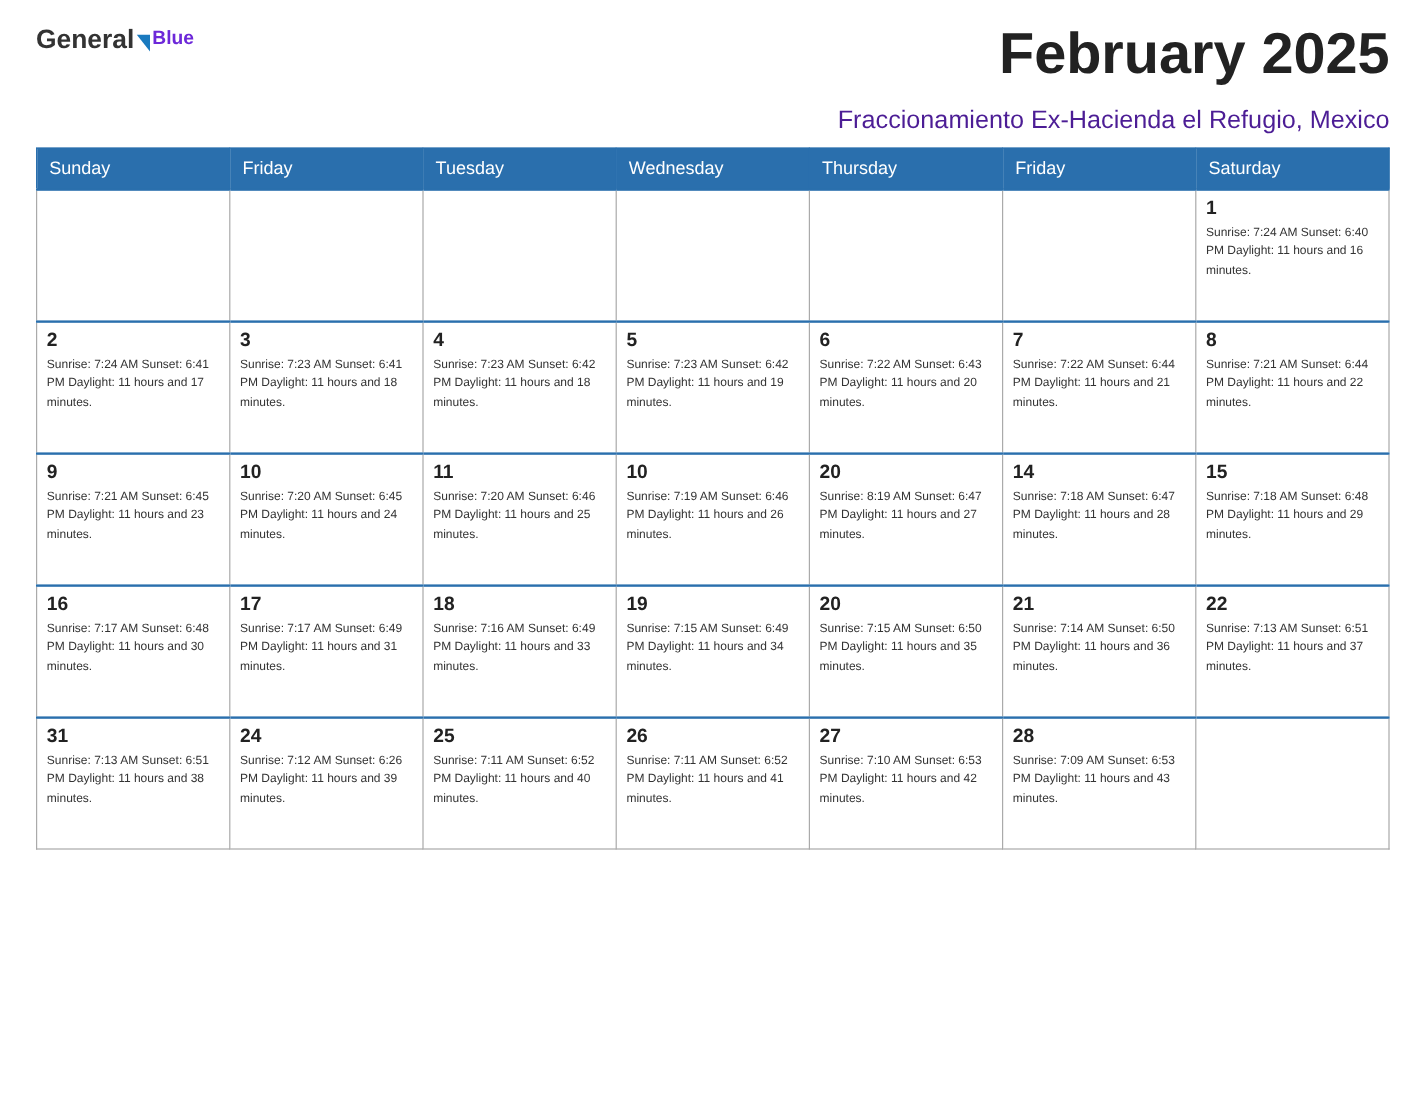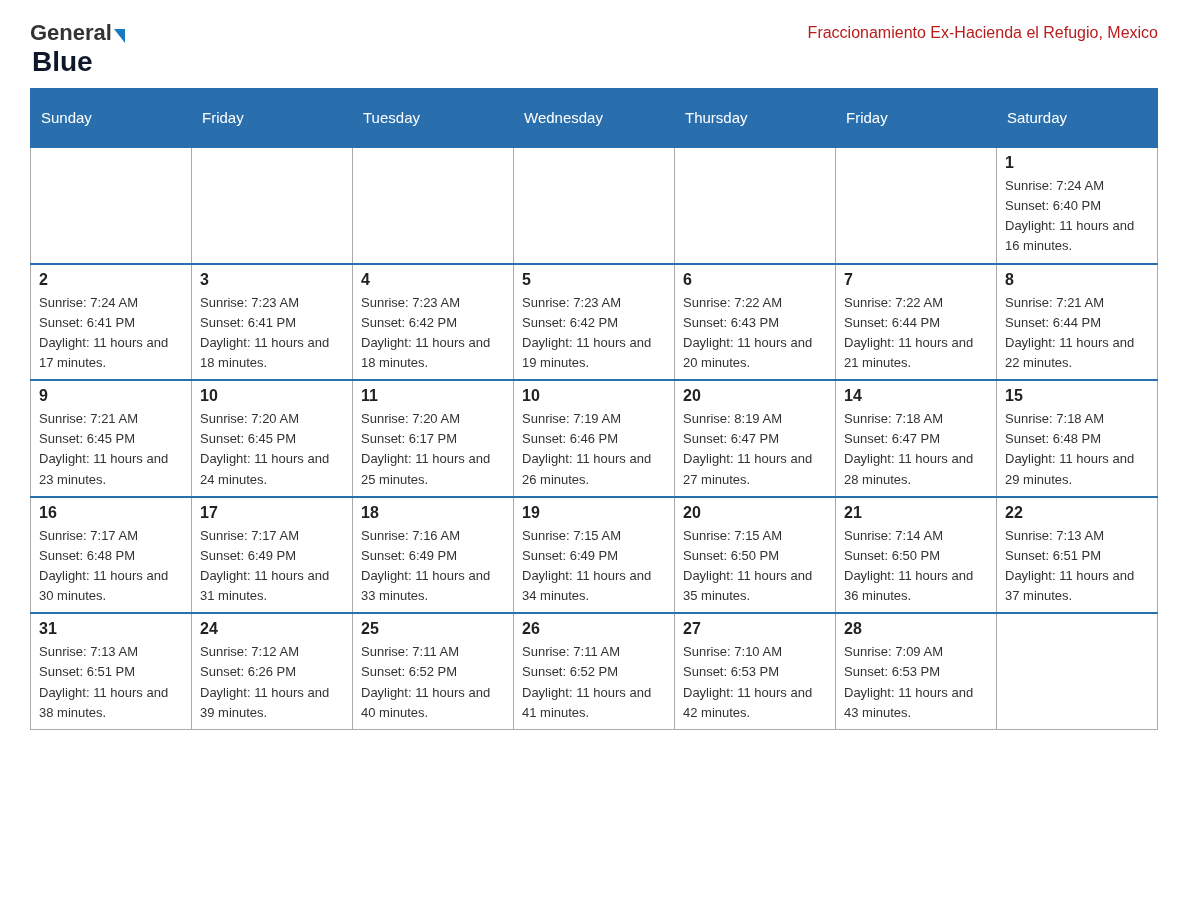--- a/index.html
+++ b/index.html
@@ -15,49 +15,49 @@
       justify-content: space-between;
       align-items: flex-start;
       margin-bottom: 8px;
     }
     .logo-text-general {
       font-size: 22px;
       font-weight: bold;
       color: #333;
     }
     .logo-text-blue {
-      font-size: 28px;
+      font-size: 16px;
       font-weight: bold;
-      color: #0f172a;
+      color: #6d28d9;
     }
     .title-area {
       text-align: right;
     }
     .calendar-title {
       font-size: 48px;
       font-weight: bold;
       color: #222;
       line-height: 1.1;
     }
     .calendar-subtitle {
-      font-size: 16px;
-      color: #b91c1c;
-      margin-top: 4px;
+      font-size: 21px;
+      color: #4c1d95;
+      margin-top: 16px;
     }
     .calendar-table {
       width: 100%;
       border-collapse: collapse;
       margin-top: 10px;
     }
     .calendar-table th {
       background-color: #2a6fad;
       color: #fff;
       font-size: 15px;
       font-weight: normal;
-      padding: 20px 10px;
+      padding: 8px 10px;
       text-align: left;
       border: 1px solid #2a6fad;
     }
     .calendar-table td {
       border: 1px solid #aaa;
       vertical-align: top;
       padding: 6px 8px;
       width: 14.28%;
       min-height: 110px;
       height: 110px;
@@ -69,31 +69,31 @@
     .calendar-table tbody tr td {
       border-top: 2px solid #2a6fad;
     }
     .day-number {
       font-size: 16px;
       font-weight: bold;
       color: #222;
       margin-bottom: 4px;
     }
     .day-info {
-      font-size: 13px;
+      font-size: 10px;
       color: #333;
       line-height: 1.55;
     }
     .empty-cell {
       background: #f9f9f9;
     }
     .logo-wrapper {
       display: flex;
-      flex-direction: column;
-      align-items: flex-start;
+      flex-direction: row;
+      align-items: center;
     }
     .logo-top-row {
       display: flex;
       align-items: center;
     }
     .logo-arrow {
       display: inline-block;
       width: 0;
       height: 0;
       border-left: 11px solid transparent;
@@ -108,20 +108,21 @@
 
 <div class="header-area">
   <div class="logo-wrapper">
     <div class="logo-top-row">
       <span class="logo-text-general">General</span>
       <span class="logo-arrow"></span>
     </div>
     <span class="logo-text-blue" style="margin-left:2px;">Blue</span>
   </div>
   <div class="title-area">
+    <div class="calendar-title">February 2025</div>
     <div class="calendar-subtitle">Fraccionamiento Ex-Hacienda el Refugio, Mexico</div>
   </div>
 </div>
 
 <table class="calendar-table">
   <thead>
     <tr>
     <th>Sunday</th>
         <th>Friday</th>
         <th>Tuesday</th>
@@ -209,21 +210,21 @@
         <td>
           <div class="day-number">10</div>
           <div class="day-info">Sunrise: 7:20 AM
 Sunset: 6:45 PM
 Daylight: 11 hours
 and 24 minutes.</div>
         </td>
         <td>
           <div class="day-number">11</div>
           <div class="day-info">Sunrise: 7:20 AM
-Sunset: 6:17 PM
+Sunset: 6:46 PM
 Daylight: 11 hours
 and 25 minutes.</div>
         </td>
         <td>
           <div class="day-number">10</div>
           <div class="day-info">Sunrise: 7:19 AM
 Sunset: 6:46 PM
 Daylight: 11 hours
 and 26 minutes.</div>
         </td>

